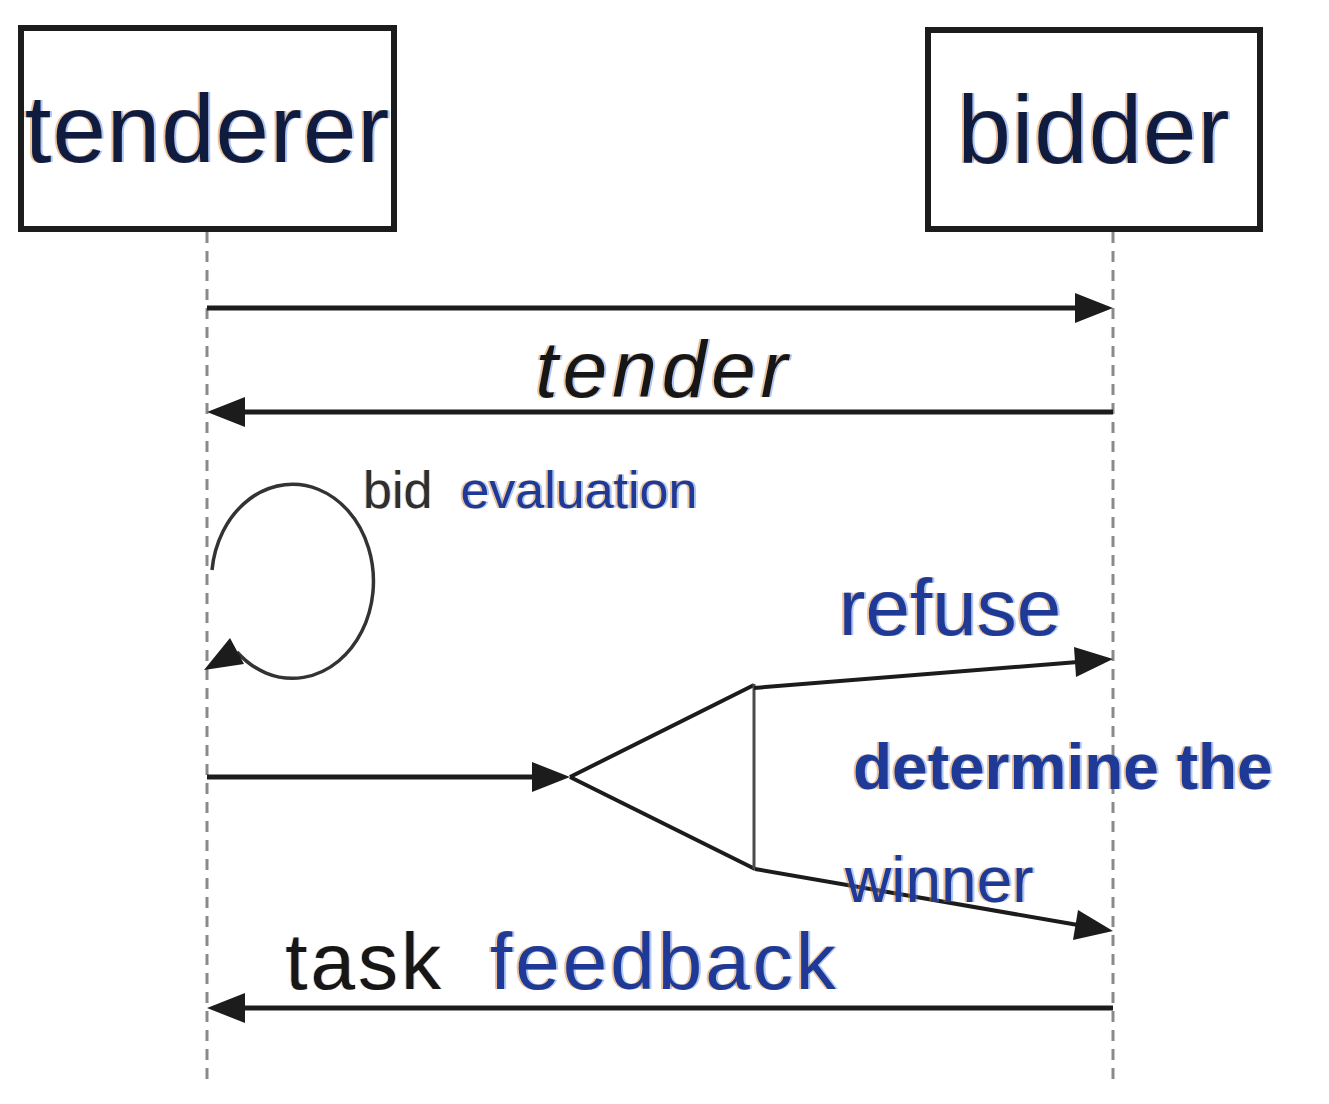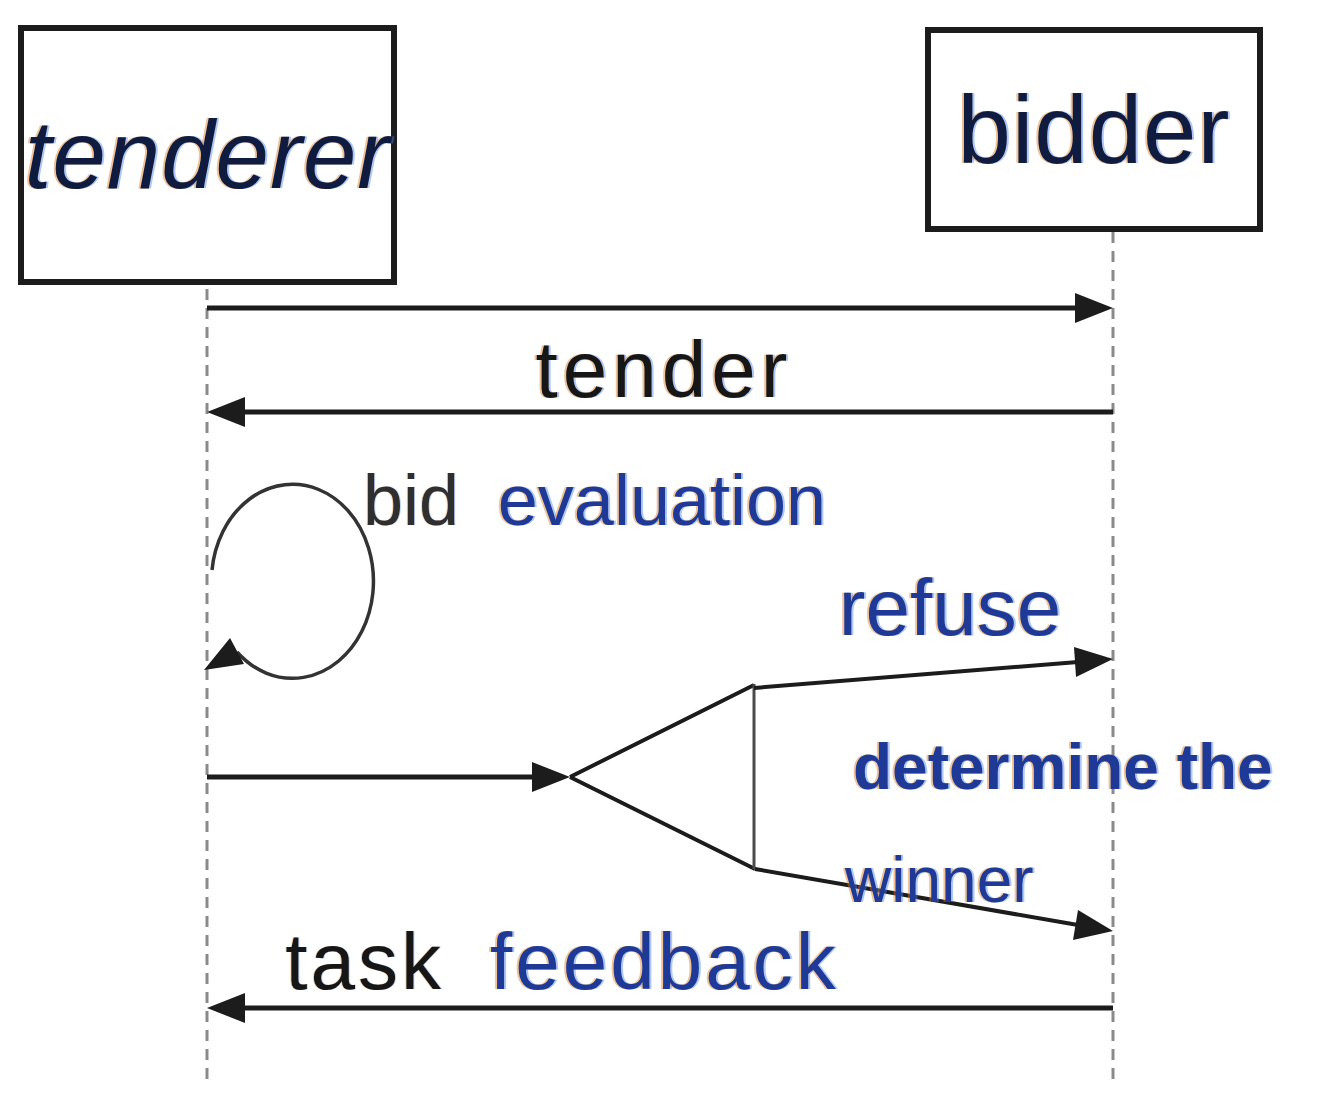--- a/index.html
+++ b/index.html
@@ -52,21 +52,21 @@
     white-space:nowrap;
     line-height:1;
   }
   .centered{transform:translateX(-50%);}
   .dark{color:var(--dark-text);}
   .black{color:var(--black-text);}
   .blue{color:var(--blue-text);}
   .label-part + .label-part{margin-left:0.26em;}
   .fs-tender-request{font-size:72px;}
   .fs-tender{font-size:80px;letter-spacing:5px;}
-  .fs-bid-eval{font-size:72px;}
+  .fs-bid-eval{font-size:52px;}
   .fs-refuse{font-size:80px;}
   .fs-determine{font-size:64px;}
   .fs-task{font-size:80px;letter-spacing:3px;}
 </style>
 </head>
 <body>
 
 <div class="stage">
 
   <svg width="1329" height="1104" viewBox="0 0 1329 1104">
@@ -93,29 +93,29 @@
     <line class="branch-line" x1="754" y1="688" x2="1078" y2="662"></line>
     <polygon class="arrowhead" points="1113,659 1076,677 1074,647"></polygon>
 
     <line class="branch-line" x1="755" y1="869" x2="1078" y2="925"></line>
     <polygon class="arrowhead" points="1113,931 1073,940 1078,910"></polygon>
 
     <line class="msg-line" x1="1113" y1="1008" x2="242" y2="1008"></line>
     <polygon class="arrowhead" points="207,1008 245,993 245,1023"></polygon>
   </svg>
 
-  <div class="actor-box" style="left:18px;top:25px;width:379px;height:260px;font-style:italic;">
+  <div class="actor-box" style="left:18px;top:25px;width:379px;height:207px;">
     <span class="actor-label fringe">tenderer</span>
   </div>
   <div class="actor-box" style="left:925px;top:27px;width:338px;height:205px;">
     <span class="actor-label fringe">bidder</span>
   </div>
 
 
-  <div class="msg-label centered fs-tender black fringe" style="left:664px;top:330px;">tender</div>
+  <div class="msg-label centered fs-tender black fringe" style="left:664px;top:330px;font-style:italic;">tender</div>
 
   <div class="msg-label fs-bid-eval" style="left:363px;top:464px;">
     <span class="label-part dark fringe-light">bid</span>
     <span class="label-part blue fringe">evaluation</span>
   </div>
 
   <div class="msg-label centered fs-refuse blue fringe" style="left:950px;top:568px;">refuse</div>
 
   <div class="msg-label fs-determine blue fringe" style="left:853px;top:735px;font-weight:bold;">determine the</div>
   <div class="msg-label fs-determine blue fringe" style="left:845px;top:848px;">winner</div>

